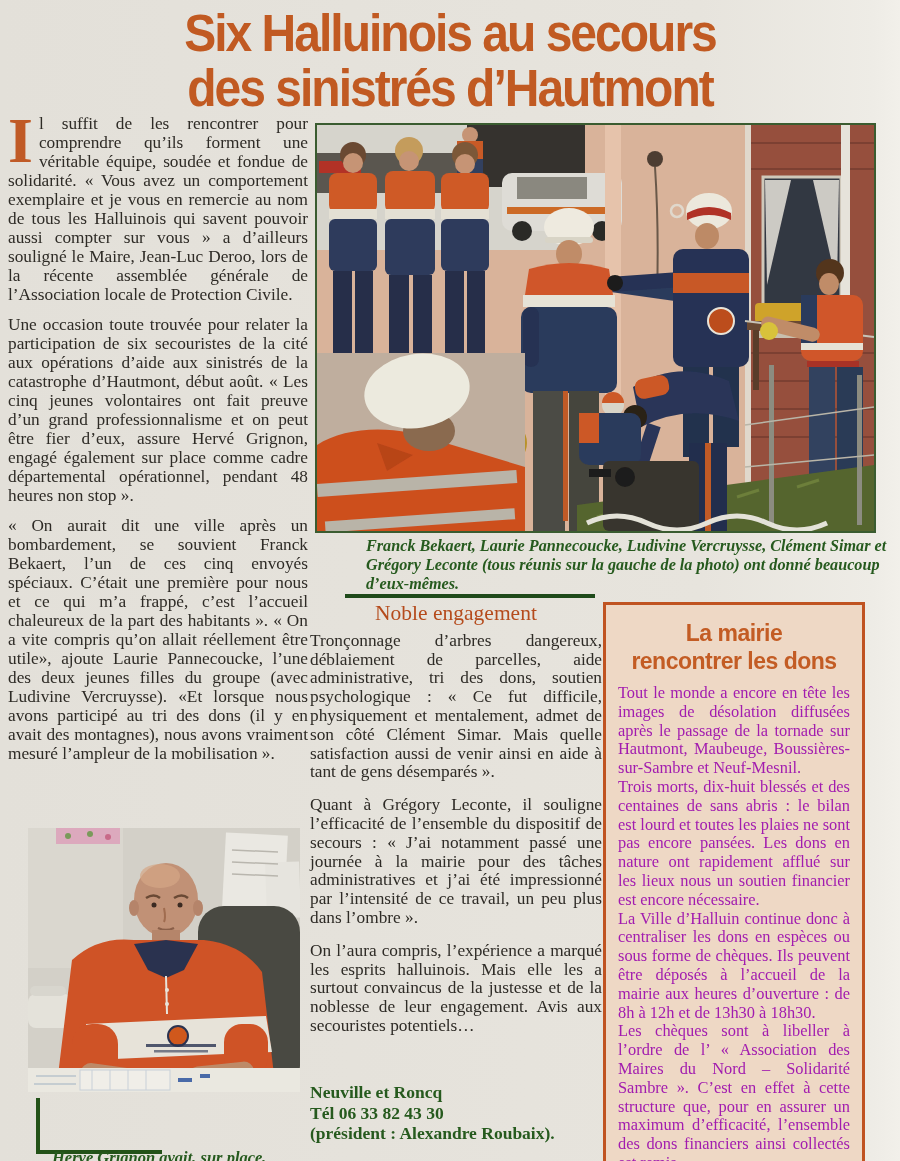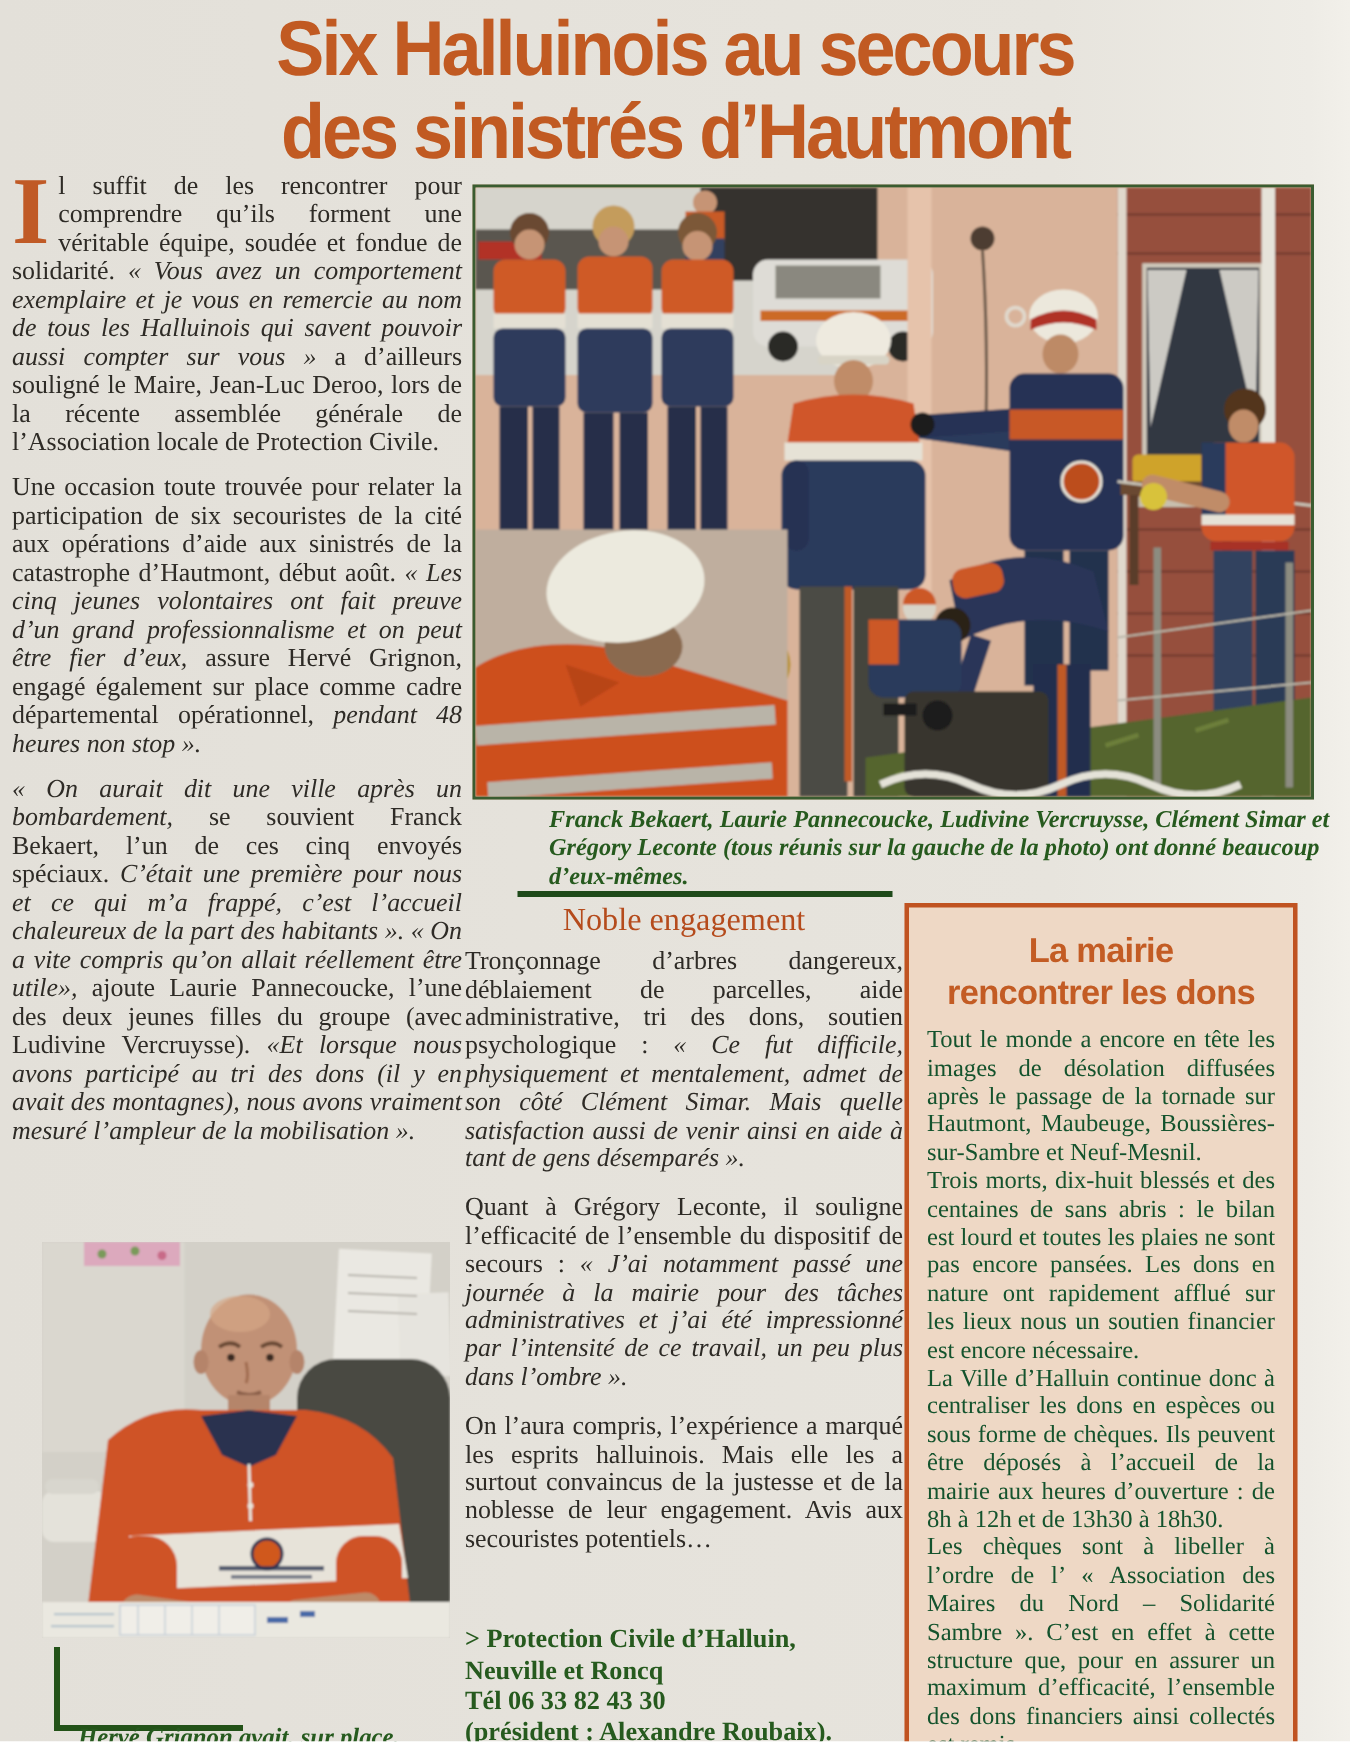--- a/index.html
+++ b/index.html
@@ -23,21 +23,21 @@
     transform:scaleY(1.08);transform-origin:top center;
   }
   .headline span{display:block;}
   
   .leftcol{
     position:absolute;left:8px;top:114px;width:300px;
     font-size:17.3px;line-height:19px;text-align:justify;
   }
   .leftcol p{margin:0 0 11px 0;}
   .leftcol p.p3{margin-top:7px;}
-  .q{font-style:italic;}
+  .q{}
   .dropcap{
     float:left;
     font-family:"Liberation Serif", serif;
     font-weight:bold;
     font-size:64px;line-height:50px;
     color:#c05a26;
     margin:2px 6px 0 0;
   }
   
   .photo-main{
@@ -78,21 +78,21 @@
     padding:8px 12px 0 12px;
   }
   .sidebar h3{
     margin:6px 0 9px 0;text-align:center;
     font-family:"Liberation Sans", sans-serif;
     font-size:23px;line-height:28px;font-weight:bold;letter-spacing:-0.5px;
     color:#c35c24;
   }
   .sidebar h3 span{display:block;}
   .sidebar p{
-    margin:0;font-size:16.4px;line-height:18.8px;text-align:justify;color:#14532d;
+    margin:0;font-size:16.4px;line-height:18.8px;text-align:justify;color:#a21caf;
   }
   
   .photo-grignon{
     position:absolute;left:28px;top:828px;width:272px;height:264px;
     background:#d3d0c8;
   }
   .photo-grignon svg{display:block;width:100%;height:100%;}
   .cap2-v{position:absolute;left:36px;top:1098px;width:4px;height:56px;background:#235218;}
   .cap2-h{position:absolute;left:36px;top:1150px;width:126px;height:4px;background:#235218;}
   .caption-grignon{
@@ -282,21 +282,20 @@
   <div class="green-rule"></div>
 
   <div class="midcol">
     <h2>Noble engagement</h2>
     <p><span>Tronçonnage d’arbres dangereux, déblaiement de parcelles, aide administrative, tri des dons, soutien psychologique : </span><span class="q">« Ce fut difficile, physiquement et mentalement, admet de son côté Clément Simar. Mais quelle satisfaction aussi de venir ainsi en aide à tant de gens désemparés ».</span></p>
     <p><span>Quant à Grégory Leconte, il souligne l’efficacité de l’ensemble du dispositif de secours : </span><span class="q">« J’ai notamment passé une journée à la mairie pour des tâches administratives et j’ai été impressionné par l’intensité de ce travail, un peu plus dans l’ombre ».</span></p>
     <p>On l’aura compris, l’expérience a marqué les esprits halluinois. Mais elle les a surtout convaincus de la justesse et de la noblesse de leur engagement. Avis aux secouristes potentiels…</p>
   </div>
 
   <div class="contact">
-    <div>&gt; Protection Civile d’Halluin,</div>
     <div>Neuville et Roncq</div>
     <div>Tél 06 33 82 43 30</div>
     <div>(président : Alexandre Roubaix).</div>
   </div>
 
   <aside class="sidebar">
     <h3>
       <span>La mairie</span>
       <span>rencontrer les dons</span>
     </h3>

